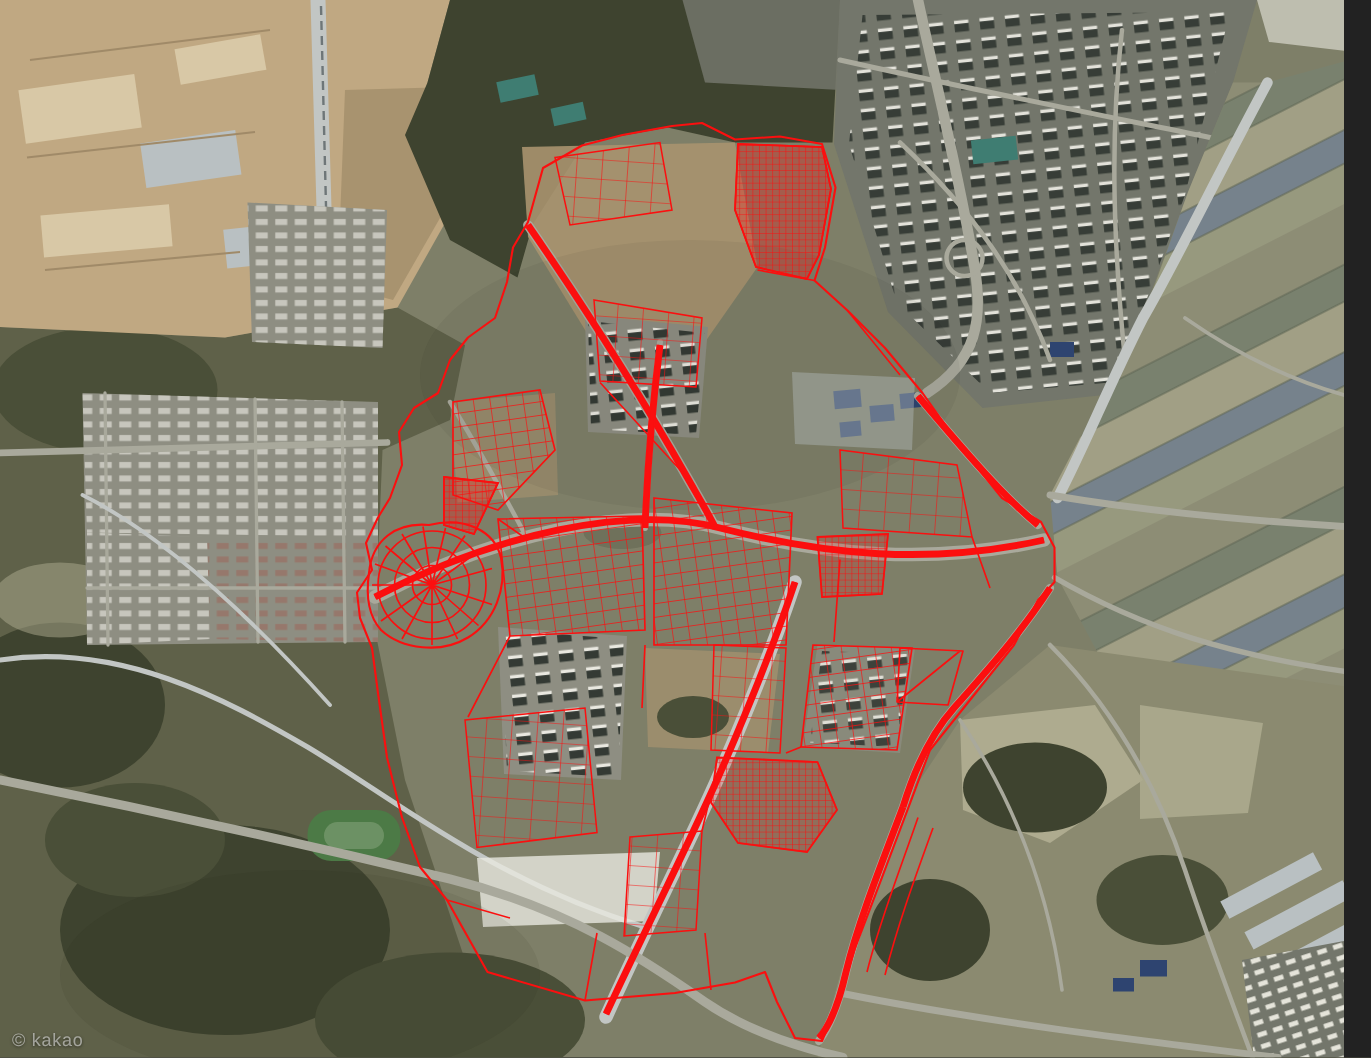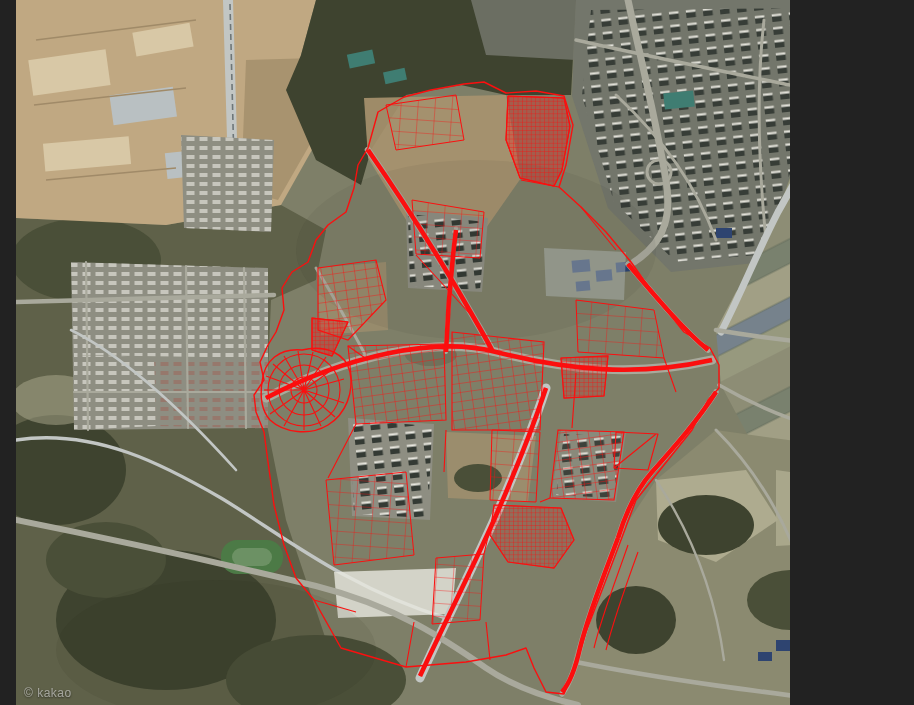--- a/index.html
+++ b/index.html
@@ -5,22 +5,22 @@
   :root{
     --base:#7e7f68; --forest:#3e432f; --forest2:#4a4f38; --rural:#5f6149;
     --dirt:#c0a882; --dirt-light:#d8c8a6; --pad-gray:#b9c0c2; --dirt-deep:#a8936f;
     --urban:#73766b; --urban-light:#8e8e82; --road:#a9a99c; --road-light:#c2c6c4;
     --field:#8d8d75; --field-dark:#79816e; --field-tan:#a19f85; --field-blue:#76828c;
     --farmland:#8b8a70; --terrace:#aeab8f;
     --building-dark:#343a34; --building-white:#e9e8e0; --roof-blue:#2e4470; --roof-teal:#3f7d72;
     --green-field:#4c7a46; --overlay-red:#fb0f0f;
   }
   html,body{margin:0;padding:0;background:#222;}
-  .stage{position:relative;width:774px;height:705px;overflow:hidden;background:var(--base);
-         font-family:"Liberation Sans",sans-serif;margin-left:16px;}
+  .stage{position:relative;width:896px;height:705px;overflow:hidden;background:var(--base);
+         font-family:"Liberation Sans",sans-serif;}
   svg{display:block}
   
   .f-base{fill:var(--base)} .f-forest{fill:var(--forest)} .f-forest2{fill:var(--forest2)}
   .f-rural{fill:var(--rural)} .f-dirt{fill:var(--dirt)} .f-dirtlight{fill:var(--dirt-light)}
   .f-dirtdeep{fill:var(--dirt-deep)} .f-pad{fill:var(--pad-gray)}
   .f-urban{fill:var(--urban)} .f-urbanlight{fill:var(--urban-light)}
   .f-farm{fill:var(--farmland)} .f-terrace{fill:var(--terrace)}
   .f-white{fill:var(--building-white)}
   .f-blue{fill:var(--roof-blue)} .f-teal{fill:var(--roof-teal)} .f-green{fill:var(--green-field)}
   .shade{fill:rgba(22,26,12,.14)}

